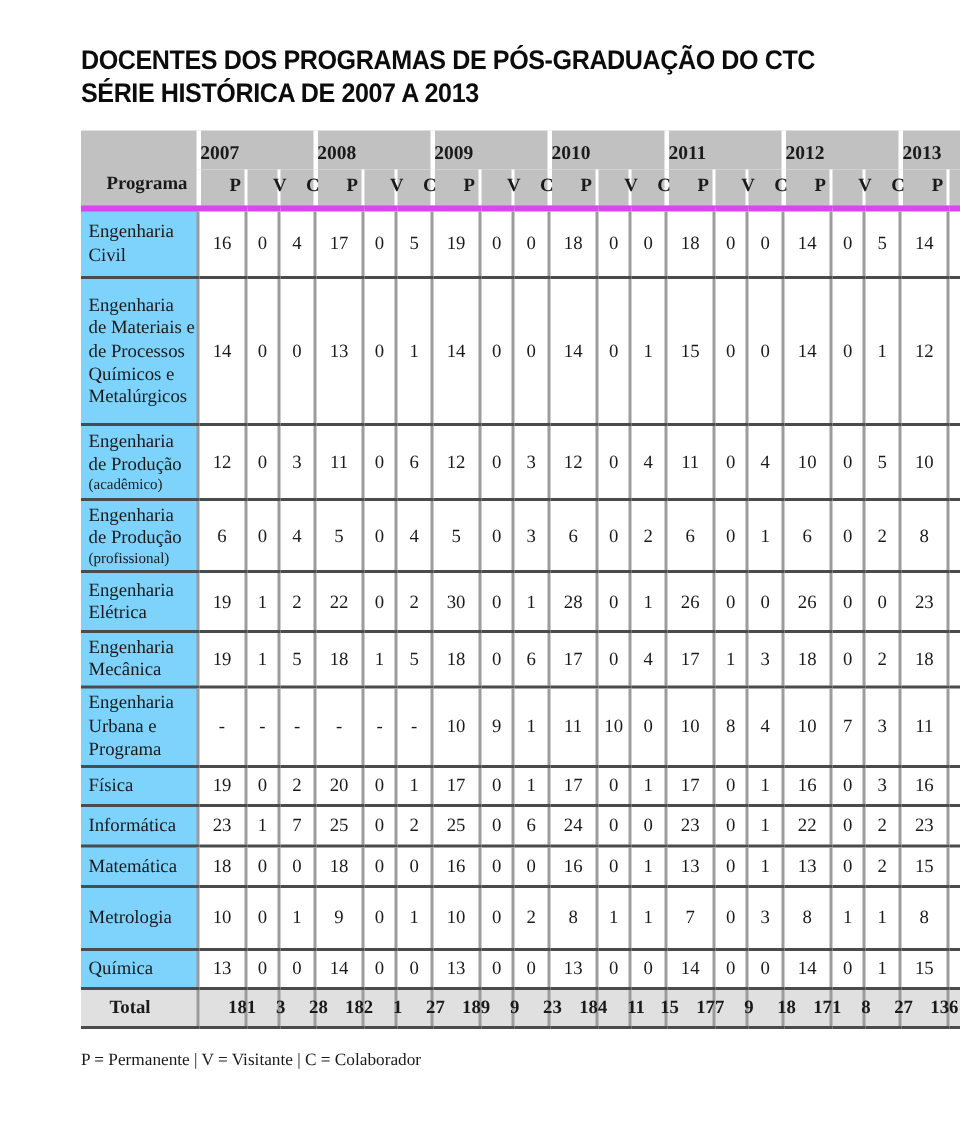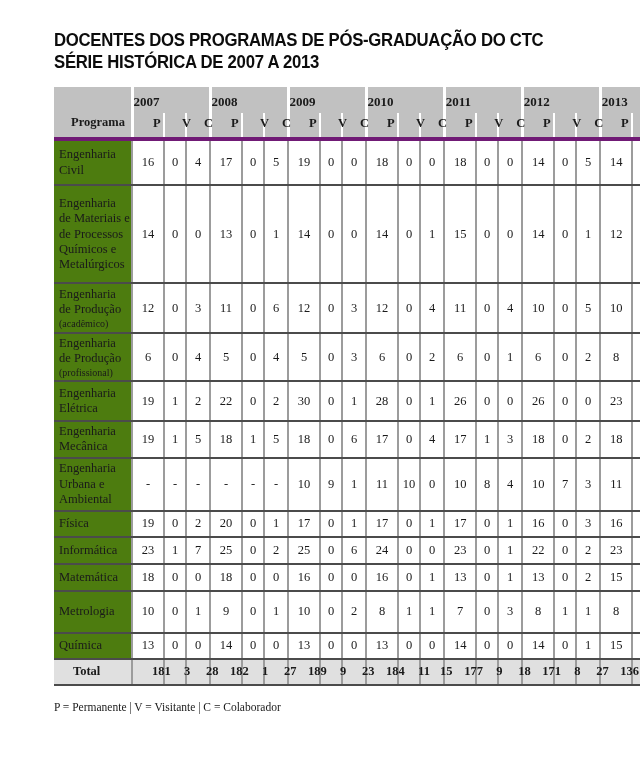--- a/index.html
+++ b/index.html
@@ -50,28 +50,28 @@
     font-size:12.5px;
   }
   th.sub-h.grp{border-left:3px solid #fff;}
   th.prog-h{
     text-align:left;
     vertical-align:bottom;
     padding:0 2px 7px 5px;
     font-size:12.5px;
   }
   thead th{border-bottom-color:#fff;}
-  thead tr:last-child th, thead th.prog-h{border-bottom:4px solid #701a75;padding-left:17px;}
+  thead tr:last-child th, thead th.prog-h{border-bottom:4px solid #d946ef;padding-left:17px;}
   tbody th.prog-cell{
     font-weight:normal;
     text-align:left;
     vertical-align:middle;
     padding:2px 1px 2px 5px;
     line-height:1.22;
-    background:#4d7c0f;
+    background:#7dd3fc;
     border-bottom:2px solid #4b4b4b;
   }
   tbody td.val{
     text-align:center;
     vertical-align:middle;
     border-left:2px solid #9c9c9c;
     border-bottom:2px solid #4b4b4b;
     padding:0;
   }
   .prog-note{font-size:10px;line-height:1.15;}
@@ -295,21 +295,21 @@
           <td class="val">1</td>
           <td class="val">3</td>
           <td class="val">18</td>
           <td class="val">0</td>
           <td class="val">2</td>
           <td class="val">18</td>
           <td class="val">1</td>
           <td class="val">1</td>
         </tr>
         <tr style="height: 53px;">
-          <th class="prog-cell"><span>Engenharia Urbana e Ambiental</span></th>
+          <th class="prog-cell"><span>Engenharia Urbana e Programa</span></th>
           <td class="val">-</td>
           <td class="val">-</td>
           <td class="val">-</td>
           <td class="val">-</td>
           <td class="val">-</td>
           <td class="val">-</td>
           <td class="val">10</td>
           <td class="val">9</td>
           <td class="val">1</td>
           <td class="val">11</td>

